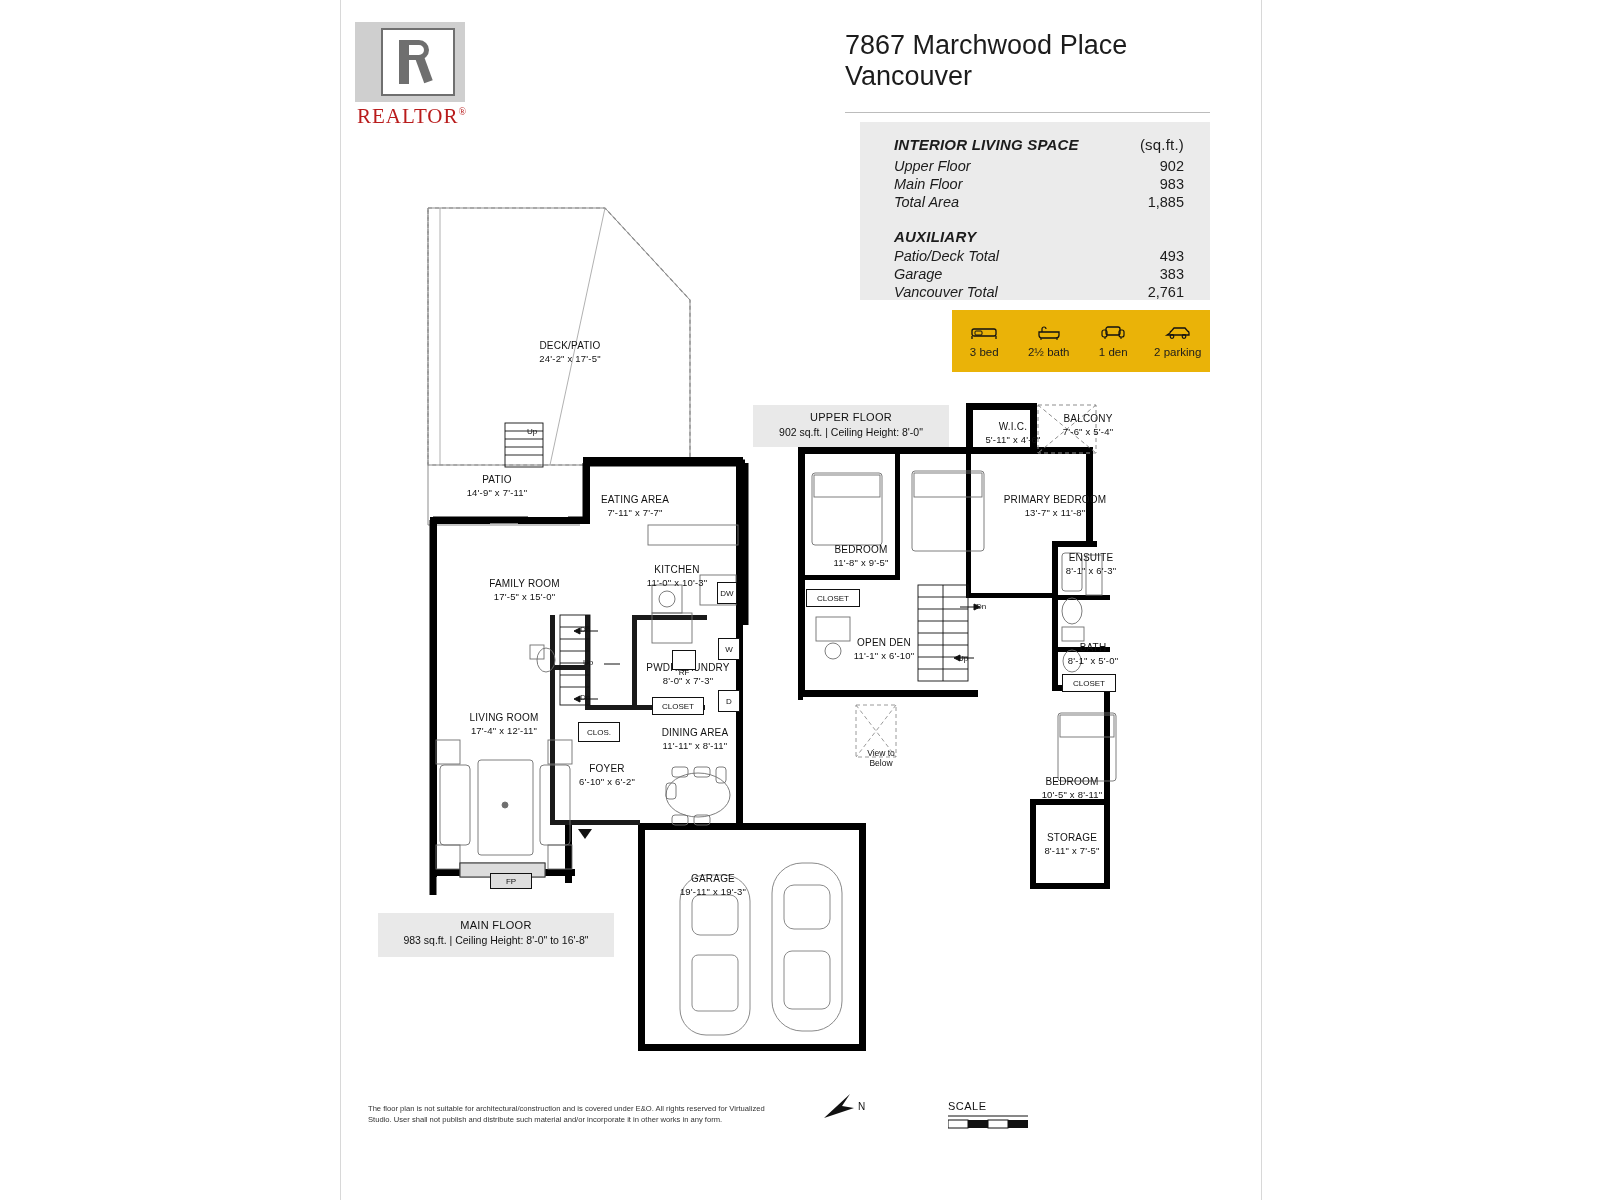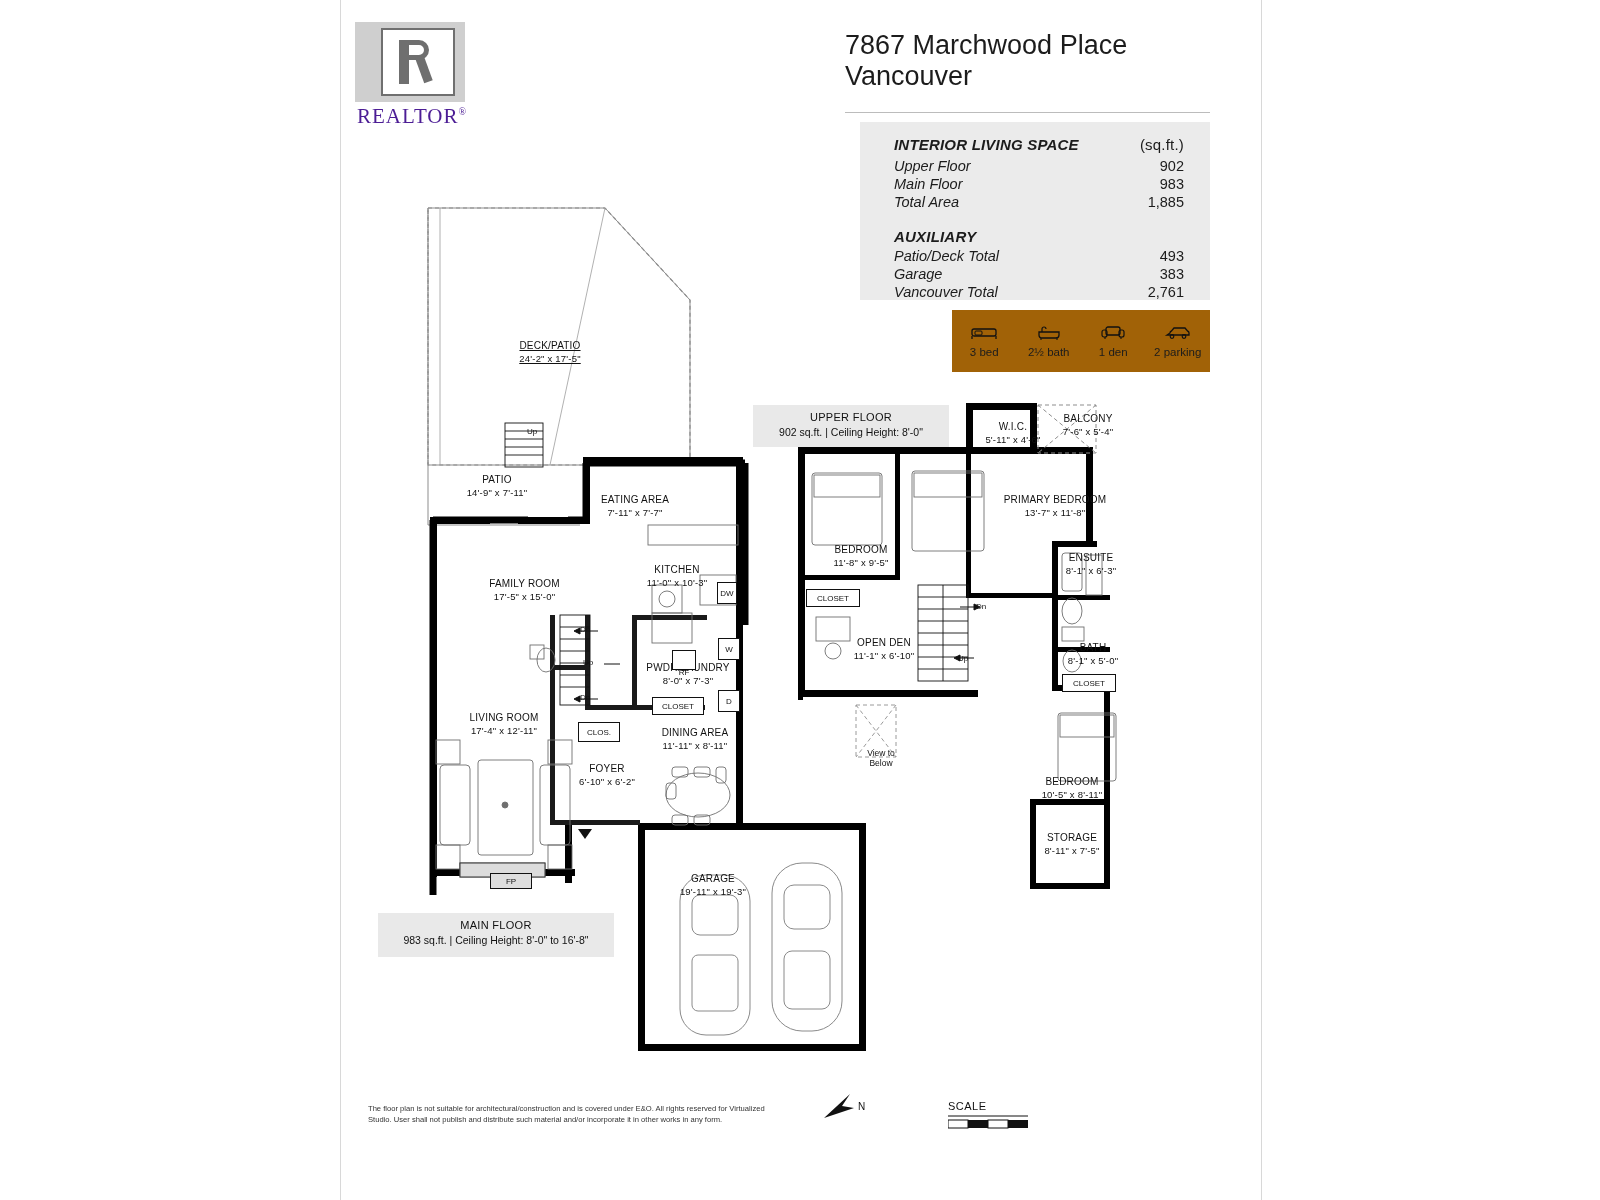--- a/index.html
+++ b/index.html
@@ -6,34 +6,34 @@
   body{width:1600px;height:1200px;font-family:"Liberation Sans",sans-serif;color:#111;overflow:hidden;}
   #sheet{position:absolute;left:340px;top:0;width:920px;height:1200px;background:#fff;border-left:1px solid #d8d8d8;border-right:1px solid #d8d8d8;}
   .abs{position:absolute;}
   
   #logo{left:355px;top:22px;width:110px;height:100px;}
   #logo .sq{position:absolute;left:0;top:0;width:110px;height:80px;background:#cfcfcf;}
   #logo .inner{position:absolute;left:26px;top:6px;width:74px;height:68px;background:#fff;border:2px solid #6f6f6f;box-sizing:border-box;}
   #logo .rbar{position:absolute;left:44px;top:18px;width:10px;height:44px;background:#6f6f6f;}
   #logo .rhead{position:absolute;left:44px;top:18px;width:30px;height:20px;border:5px solid #6f6f6f;border-radius:0 10px 10px 0;box-sizing:border-box;}
   #logo .rleg{position:absolute;left:60px;top:36px;width:9px;height:27px;background:#6f6f6f;transform:rotate(-20deg);transform-origin:top left;}
-  #logo .word{position:absolute;left:2px;top:82px;font-size:21px;letter-spacing:1px;color:#4c1d95;font-family:"Liberation Serif",serif;}
+  #logo .word{position:absolute;left:2px;top:82px;font-size:21px;letter-spacing:1px;color:#b91c1c;font-family:"Liberation Serif",serif;}
   #logo .word sup{font-size:10px;}
   #title{left:845px;top:30px;width:380px;}
   #title .t1{font-size:27px;line-height:31px;color:#1c1c1c;font-weight:400;}
   #title .t2{font-size:27px;line-height:31px;color:#1c1c1c;font-weight:400;}
   #titlerule{left:845px;top:112px;width:365px;height:1px;background:#bcbcbc;}
   
   #stats{left:860px;top:122px;width:350px;height:178px;background:#ebebeb;}
   #stats .row{position:absolute;left:34px;width:290px;font-size:14.5px;color:#1c1c1c;}
   #stats .lab{position:absolute;left:0;font-style:italic;}
   #stats .val{position:absolute;right:0;text-align:right;}
   #stats .hdr{font-size:15px;font-weight:bold;letter-spacing:.2px;}
   
-  #icons{left:952px;top:310px;width:258px;height:62px;background:#a16207;display:flex;}
+  #icons{left:952px;top:310px;width:258px;height:62px;background:#eab308;display:flex;}
   #icons .cell{flex:1;display:flex;flex-direction:column;align-items:center;justify-content:center;gap:5px;}
   #icons .cap{font-size:11.5px;color:#1c1c1c;}
   
   .rm{position:absolute;text-align:center;font-size:10px;line-height:12.5px;color:#111;letter-spacing:.2px;}
   .rm b{font-weight:normal;display:block;}
   .rm .d{font-size:9.5px;}
   .tiny{position:absolute;font-size:8.5px;color:#111;text-align:center;line-height:10px;}
   .banner{position:absolute;background:#e9e9e9;text-align:center;font-size:10.5px;color:#111;line-height:15px;padding-top:5px;box-sizing:border-box;}
   .banner b{display:block;font-weight:normal;font-size:11px;letter-spacing:.3px;}
   .lbl-sm{position:absolute;font-size:8px;color:#111;}
@@ -355,21 +355,21 @@
     <ellipse cx="282" cy="266" rx="9" ry="11"></ellipse>
   </g>
 
   <g stroke="#9a9a9a" stroke-width="1" fill="none" stroke-dasharray="4,3">
     <rect x="66" y="310" width="40" height="52"></rect>
     <line x1="66" y1="310" x2="106" y2="362"></line>
     <line x1="106" y1="310" x2="66" y2="362"></line>
   </g>
 </svg>
 
-<div class="rm" style="left:470px;top:340px;width:160px;text-decoration:underline;">
+<div class="rm" style="left:490px;top:340px;width:160px;">
   <b>DECK/PATIO</b><span class="d">24'-2" x 17'-5"</span>
 </div>
 <div class="rm" style="left:432px;top:474px;width:130px;">
   <b>PATIO</b><span class="d">14'-9" x 7'-11"</span>
 </div>
 <div class="rm" style="left:570px;top:494px;width:130px;">
   <b>EATING AREA</b><span class="d">7'-11" x 7'-7"</span>
 </div>
 <div class="rm" style="left:612px;top:564px;width:130px;">
   <b>KITCHEN</b><span class="d">11'-0" x 10'-3"</span>

